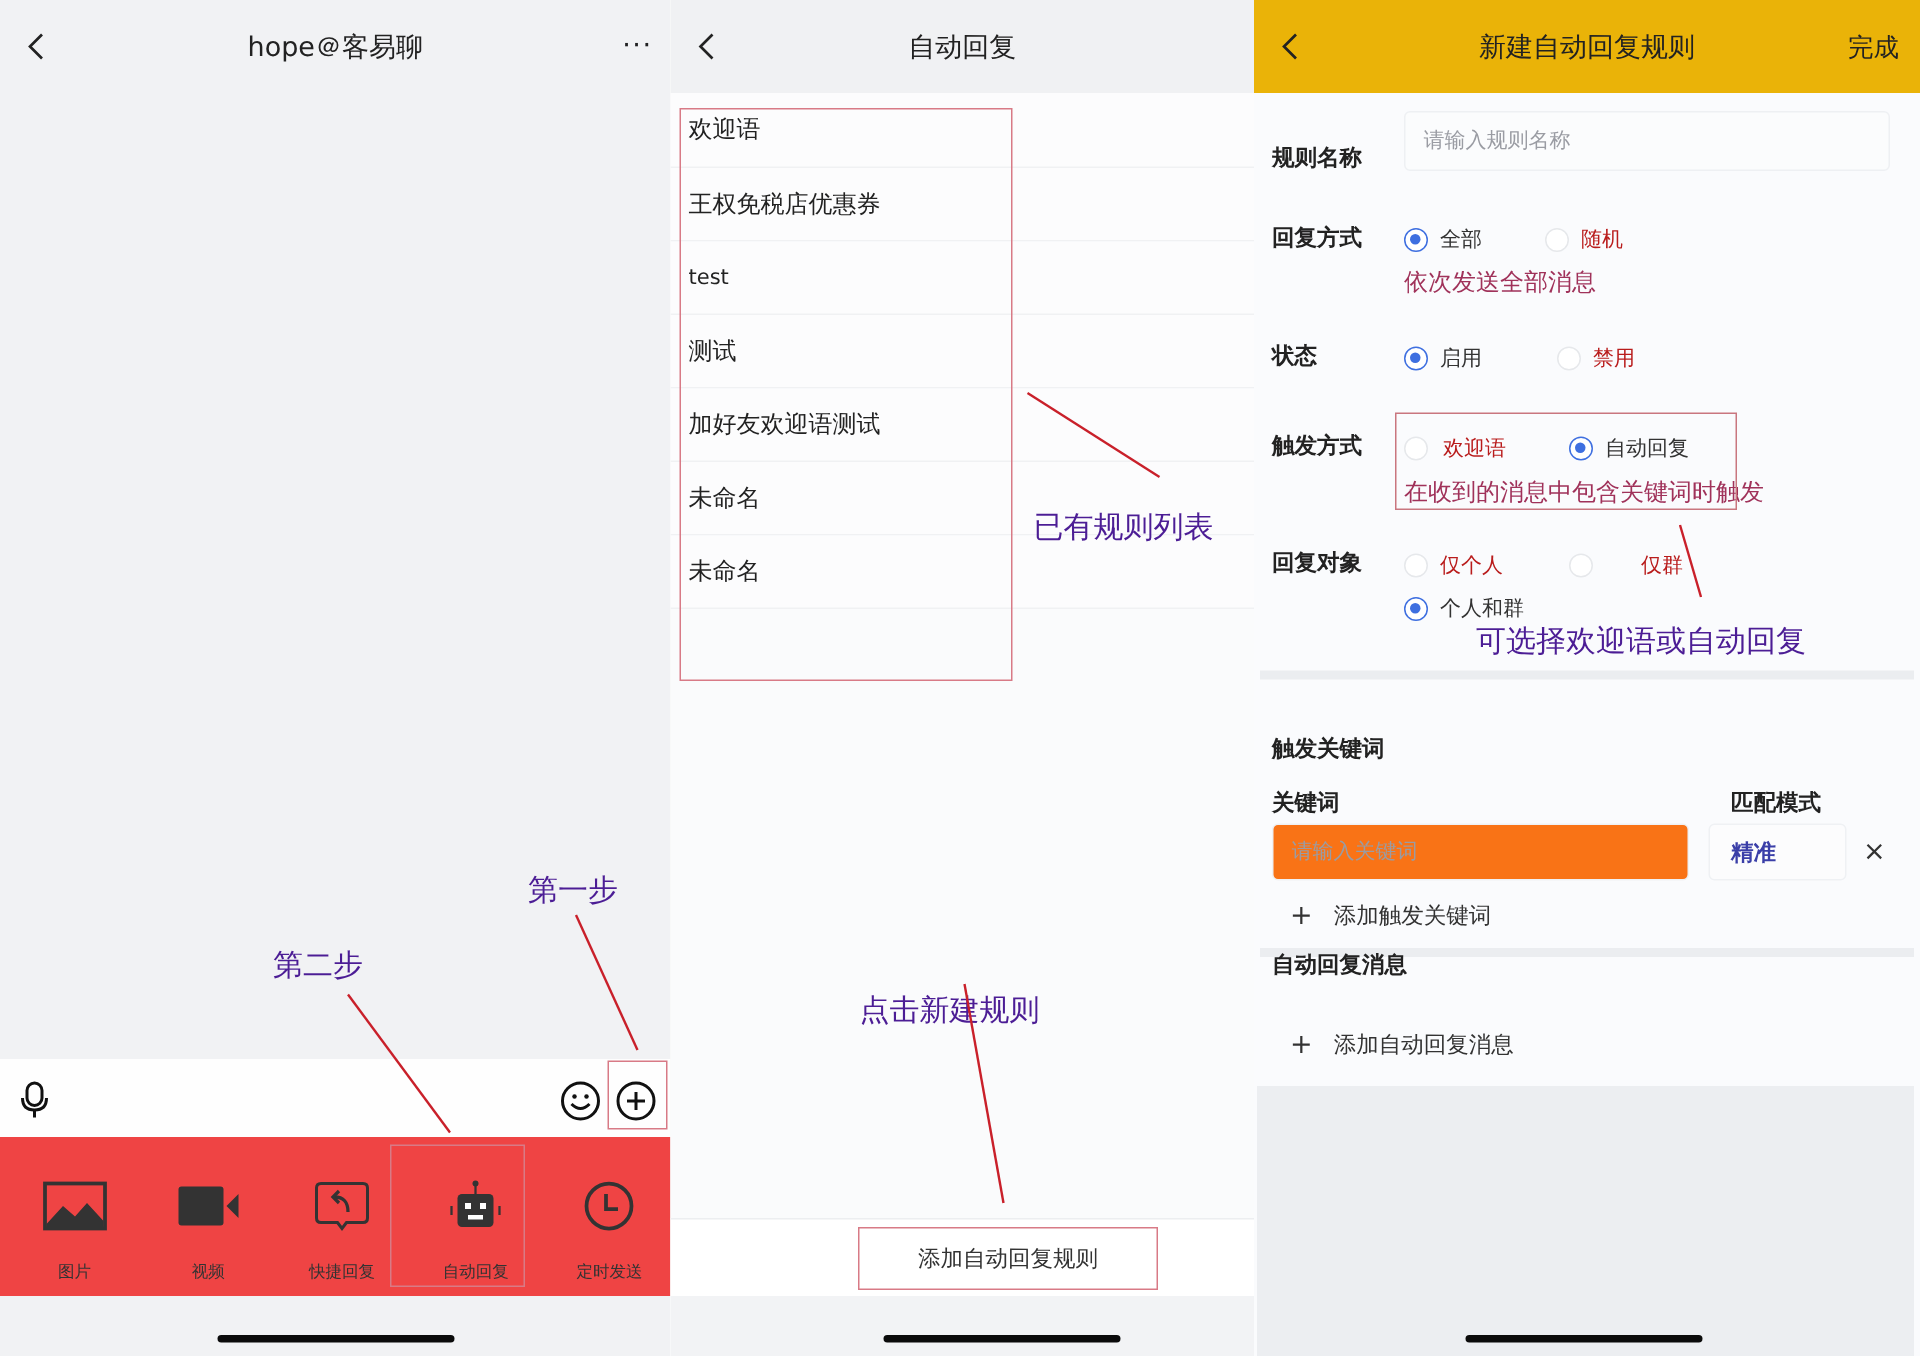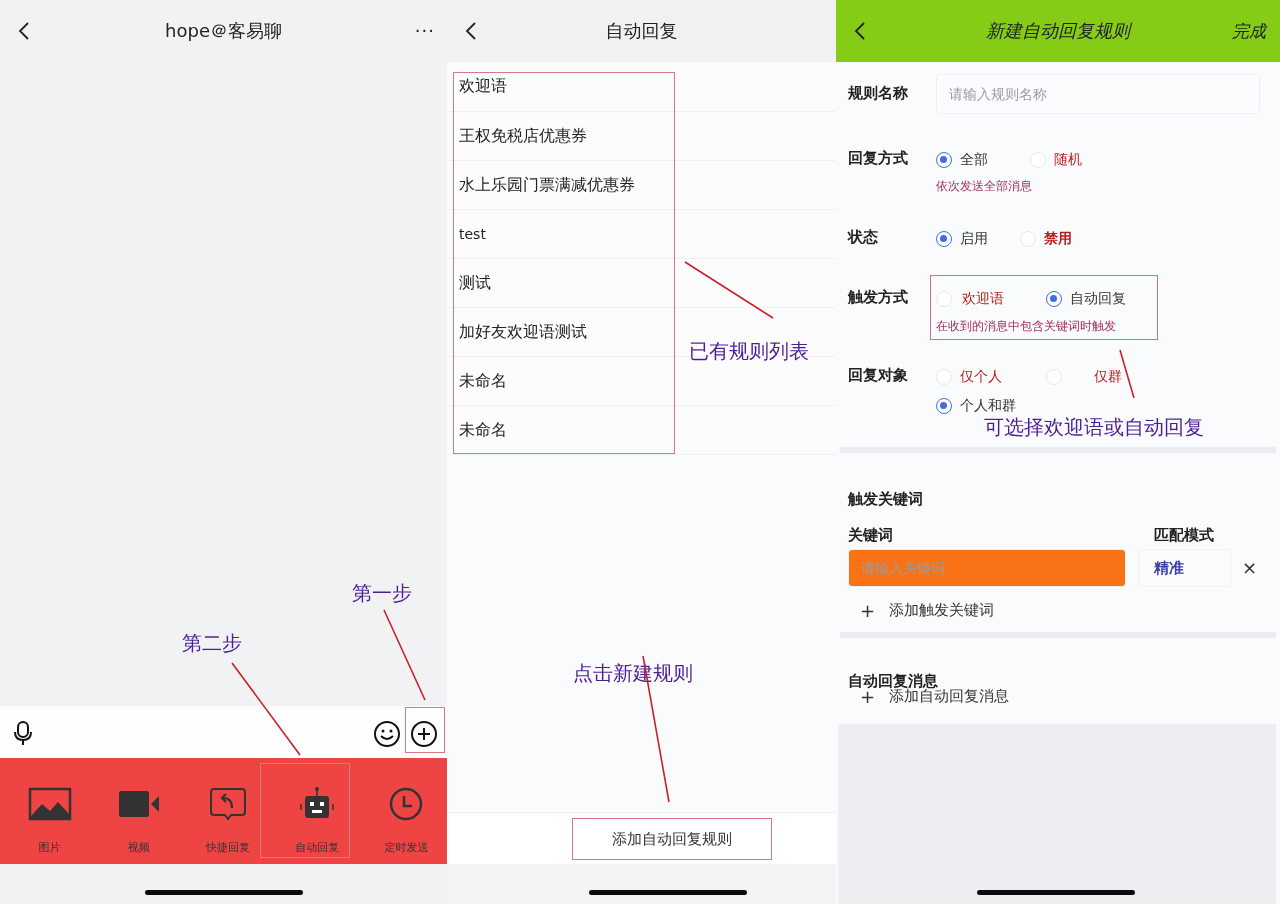--- a/index.html
+++ b/index.html
@@ -46,30 +46,30 @@
   #p2 .navbar { background: #f0f1f3; }
   .rule-list { position: absolute; top: 62px; left: 0; right: 0; }
   .rule-item { height: 49px; padding-left: 12px; display: flex; align-items: center; font-size: 16px; color: #222; border-bottom: 1px solid #f0f1f3; cursor: pointer; background: #fcfcfd; }
   .rule-item:first-child { height: 50px; }
   .rule-list-box { position: absolute; left: 6px; top: 72px; width: 222px; height: 382px; border: 1.5px solid #d87a86; pointer-events: none; }
   .rule-footer { position: absolute; top: 812px; left: 0; right: 0; height: 52px; background: #fff; border-top: 1px solid #eceef0; }
   .add-rule-btn { position: absolute; left: 125px; top: 5px; width: 200px; height: 42px; border: 1.5px solid #d87a86; background: #fff; font-size: 15px; color: #333; display: flex; align-items: center; justify-content: center; cursor: pointer; font-family: "DejaVu Sans", sans-serif; }
   #p2 .bottom-strip { position: absolute; top: 864px; left: 0; right: 0; height: 40px; background: #f2f3f5; }
 
   
-  #p3 .navbar { background: #84cc16; font-style: italic; }
+  #p3 .navbar { background: #eab308; }
   .form-label { position: absolute; font-size: 15px; font-weight: bold; color: #222; }
   .name-input { position: absolute; left: 100px; top: 74px; width: 324px; height: 40px; border: 1px solid #eef0f3; border-radius: 4px; background: #fbfcfd; font-size: 14px; padding-left: 12px; color: #333; outline: none; font-family: "DejaVu Sans", sans-serif; }
   .name-input::placeholder { color: #9a9ca3; }
   .radio { position: absolute; display: flex; align-items: center; font-size: 14px; color: #333; cursor: pointer; }
   .radio .dot { width: 16px; height: 16px; border-radius: 50%; border: 1.5px solid #e6e8eb; margin-right: 8px; display: inline-block; position: relative; background: #fff; }
   .radio.on .dot { border: 1.5px solid #3e6fe0; }
   .radio.on .dot::after { content: ""; position: absolute; left: 3px; top: 3px; width: 7px; height: 7px; border-radius: 50%; background: #3e6fe0; }
   .radio.off { color: #b91c1c; }
-  .hint { position: absolute; font-size: 12px; color: #a0325a; }
+  .hint { position: absolute; font-size: 16px; color: #a0325a; }
   .trigger-box { position: absolute; left: 94px; top: 275px; width: 228px; height: 65px; border: 1.5px solid #c9767f; pointer-events: none; }
   .sep { position: absolute; left: 4px; right: 4px; height: 6px; background: #ebedf0; }
   .kw-input { position: absolute; left: 12px; top: 549px; width: 278px; height: 38px; border: 1px solid #eff1f4; border-radius: 4px; background: #f97316; font-size: 14px; padding-left: 12px; outline: none; font-family: "DejaVu Sans", sans-serif; }
   .kw-input::placeholder { color: #9a9ca3; }
   .match-btn { position: absolute; left: 303px; top: 549px; width: 92px; height: 38px; border: 1px solid #eff1f4; border-radius: 4px; background: #fcfcfd; font-size: 15px; color: #3a3ea8; font-weight: bold; padding-left: 14px; display: flex; align-items: center; cursor: pointer; }
   .close-x { position: absolute; left: 406px; top: 557px; font-size: 18px; color: #333; cursor: pointer; }
   .add-link { position: absolute; left: 24px; font-size: 15px; color: #333; cursor: pointer; display: flex; align-items: center; }
   .add-link .plus { font-size: 18px; margin-right: 14px; }
   #p3 .gray-bottom { position: absolute; top: 724px; left: 2px; right: 4px; height: 180px; background: #eceef1; }
 </style>
@@ -175,23 +175,20 @@
     <span class="nav-title">自动回复</span>
   </div>
 
   <div class="rule-list">
     <div class="rule-item">
         <span>欢迎语</span>
       </div>
     <div class="rule-item">
         <span>王权免税店优惠券</span>
       </div>
-    <div class="rule-item">
-        <span>水上乐园门票满减优惠券</span>
-      </div>
     <div class="rule-item" style="font-size:14px;">
         <span>test</span>
       </div>
     <div class="rule-item">
         <span>测试</span>
       </div>
     <div class="rule-item">
         <span>加好友欢迎语测试</span>
       </div>
     <div class="rule-item">
@@ -221,40 +218,40 @@
   <div class="navbar">
     <span class="nav-back">
       <svg viewBox="0 0 22 22">
           <path d="M14 3 L6 11 L14 19" fill="none" stroke="#222" stroke-width="1.8"></path>
         </svg>
     </span>
     <span class="nav-title">新建自动回复规则</span>
     <span class="nav-right">完成</span>
   </div>
 
-  <span class="form-label" style="left:12px; top:84px;text-align:right;">规则名称</span>
+  <span class="form-label" style="left:12px; top:96px;text-align:right;">规则名称</span>
   <input class="name-input" type="text" placeholder="请输入规则名称" style="">
 
   <span class="form-label" style="left:12px; top:149px;">回复方式</span>
   <div class="radio on" style="left:100px; top:151px;">
       <span class="dot"></span>
       <span>全部</span>
     </div>
   <div class="radio off" style="left:194px; top:151px;">
       <span class="dot"></span>
       <span>随机</span>
     </div>
   <span class="hint" style="left:100px; top:178px;">依次发送全部消息</span>
 
   <span class="form-label" style="left:12px; top:228px;">状态</span>
   <div class="radio on" style="left:100px; top:230px;">
       <span class="dot"></span>
       <span>启用</span>
     </div>
-  <div class="radio off" style="left:184px; top:230px;font-weight:bold;">
+  <div class="radio off" style="left:202px; top:230px;">
       <span class="dot"></span>
       <span>禁用</span>
     </div>
 
   <span class="form-label" style="left:12px; top:288px;">触发方式</span>
   <div class="radio off" style="left:100px; top:290px;">
       <span class="dot"></span>
       <span style="margin-left:2px;">欢迎语</span>
     </div>
   <div class="radio on" style="left:210px; top:290px;">
@@ -291,21 +288,21 @@
   <input class="kw-input" type="text" placeholder="请输入关键词" style="">
   <div class="match-btn">精准</div>
   <span class="close-x">×</span>
   <div class="add-link" style="top:600px;">
     <span class="plus">+</span>
     <span>添加触发关键词</span>
   </div>
 
   <div class="sep" style="top:632px;"></div>
 
-  <span class="form-label" style="left:12px; top:672px;">自动回复消息</span>
+  <span class="form-label" style="left:12px; top:634px;">自动回复消息</span>
   <div class="add-link" style="top:686px;">
     <span class="plus">+</span>
     <span>添加自动回复消息</span>
   </div>
 
   <div class="gray-bottom"></div>
   <div class="home-bar"></div>
 </div>
 
 </body></html>

